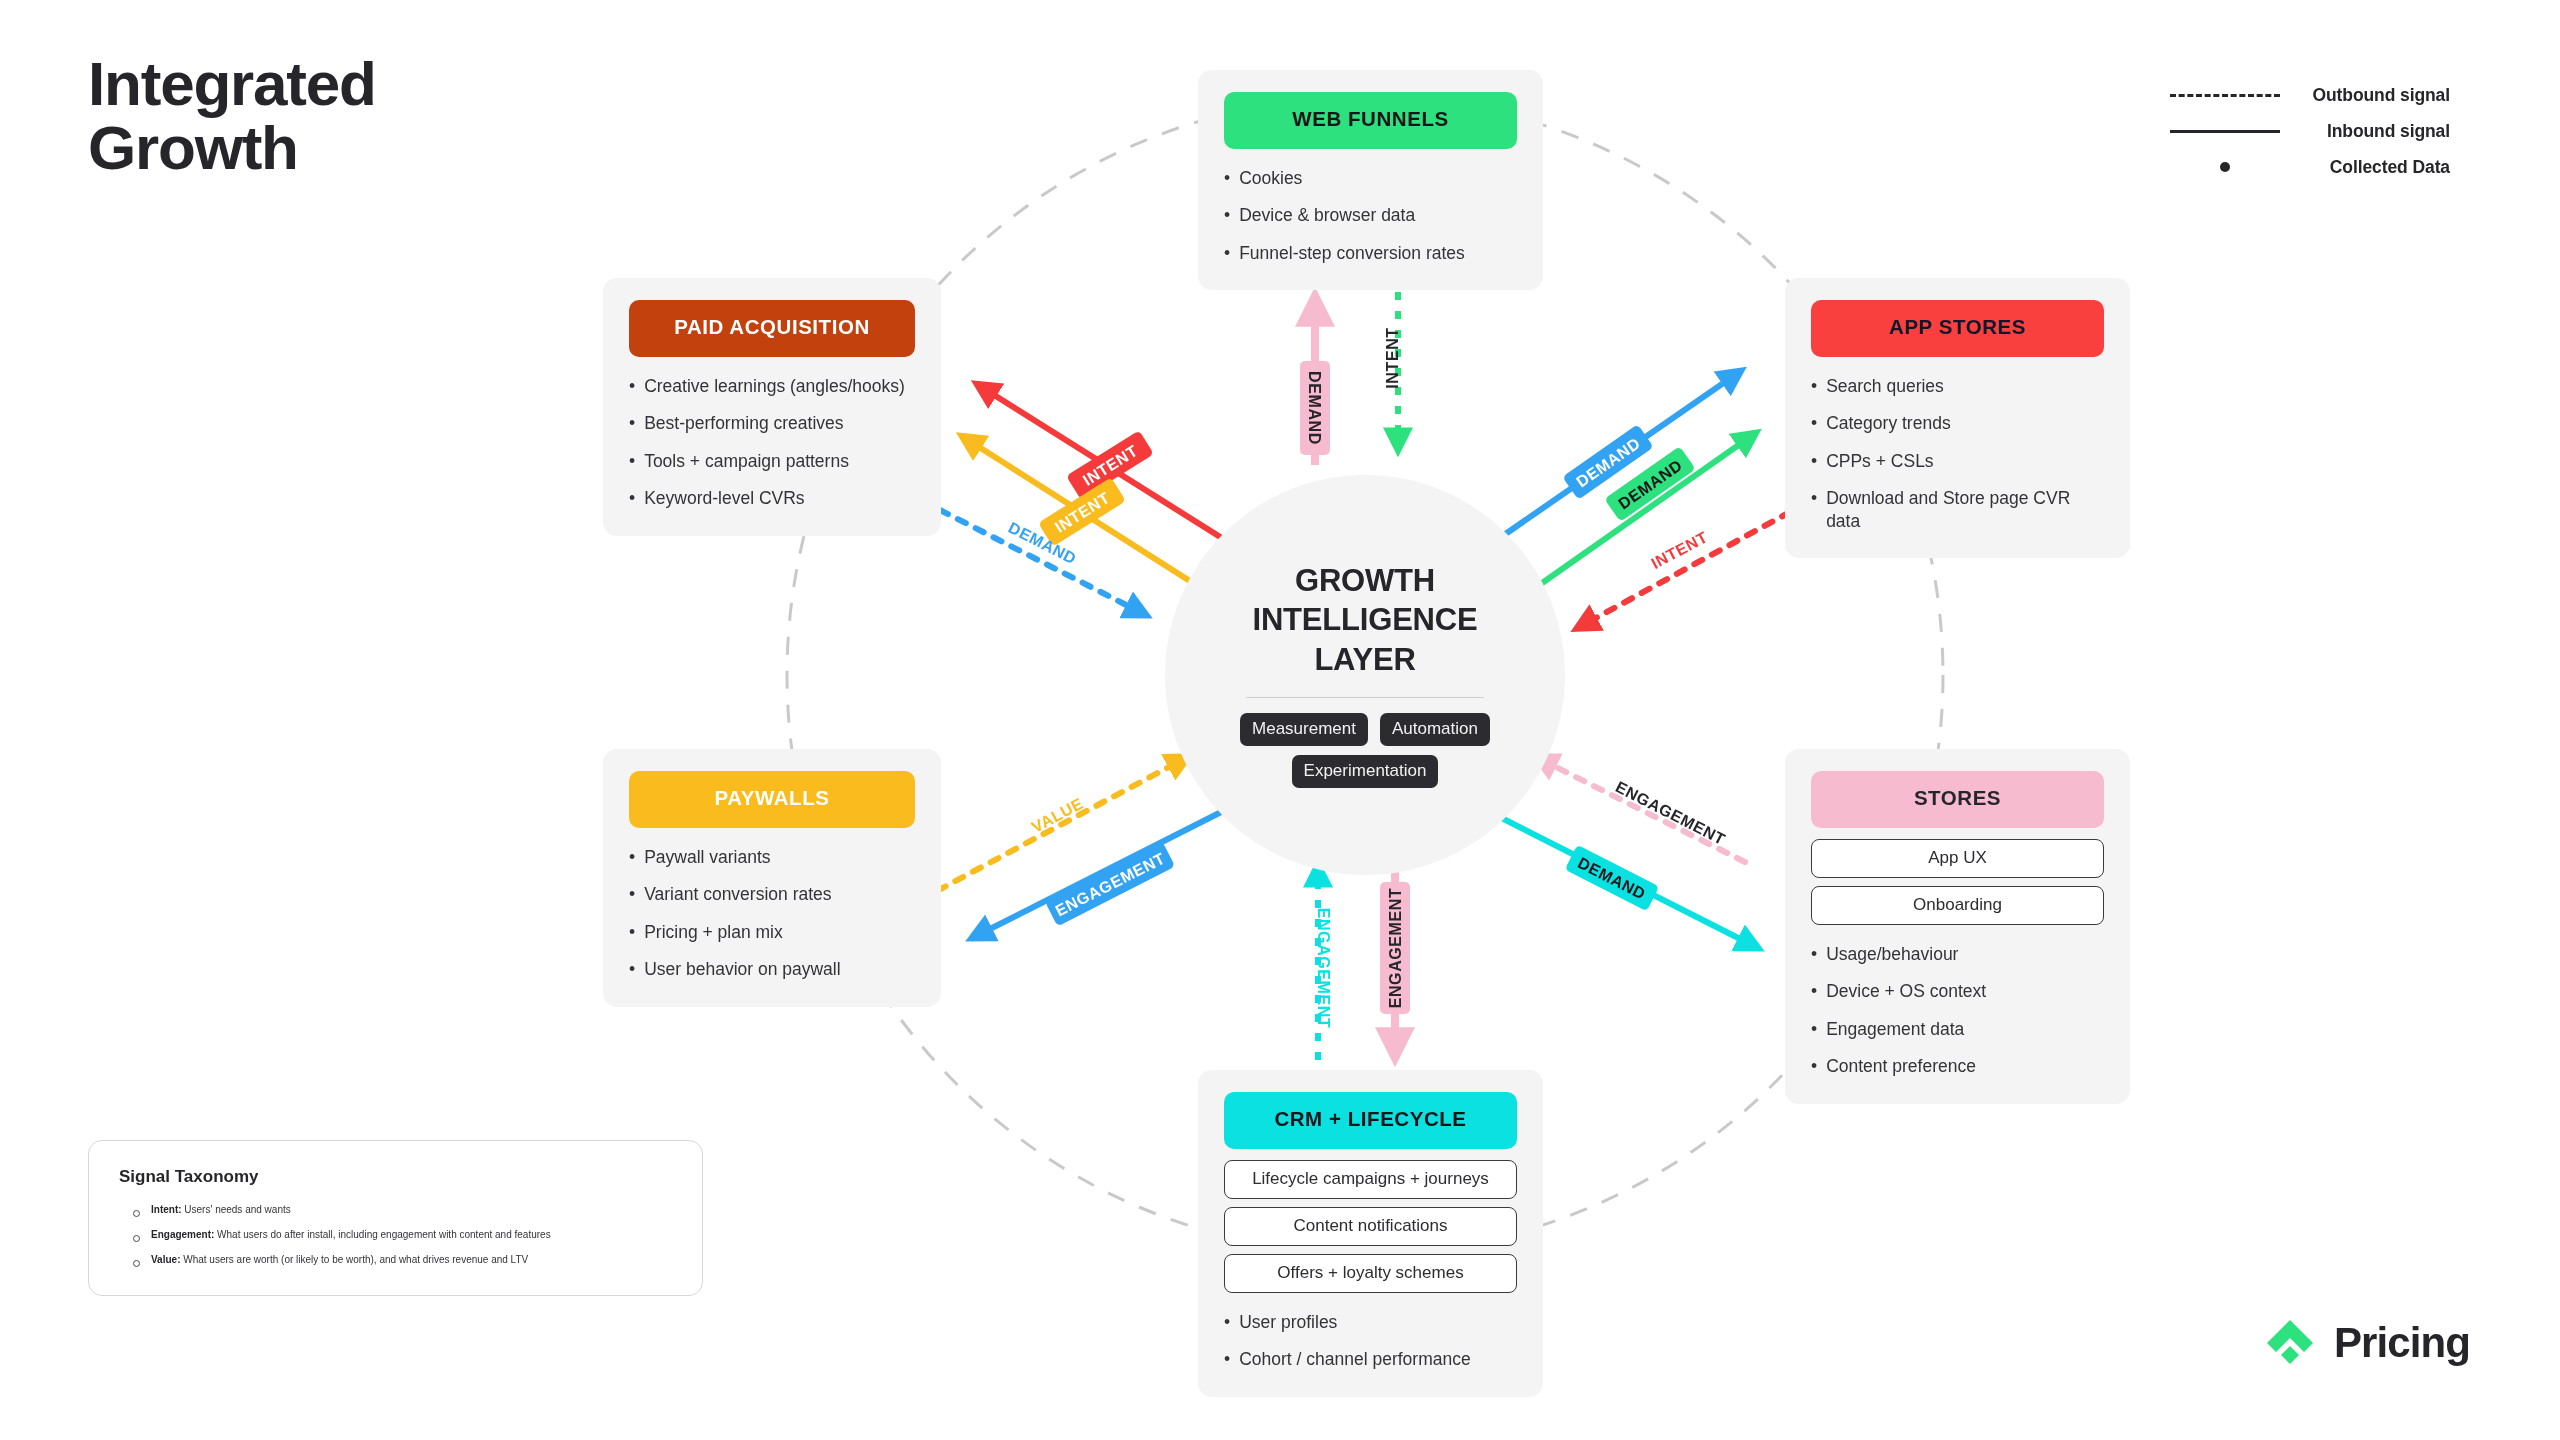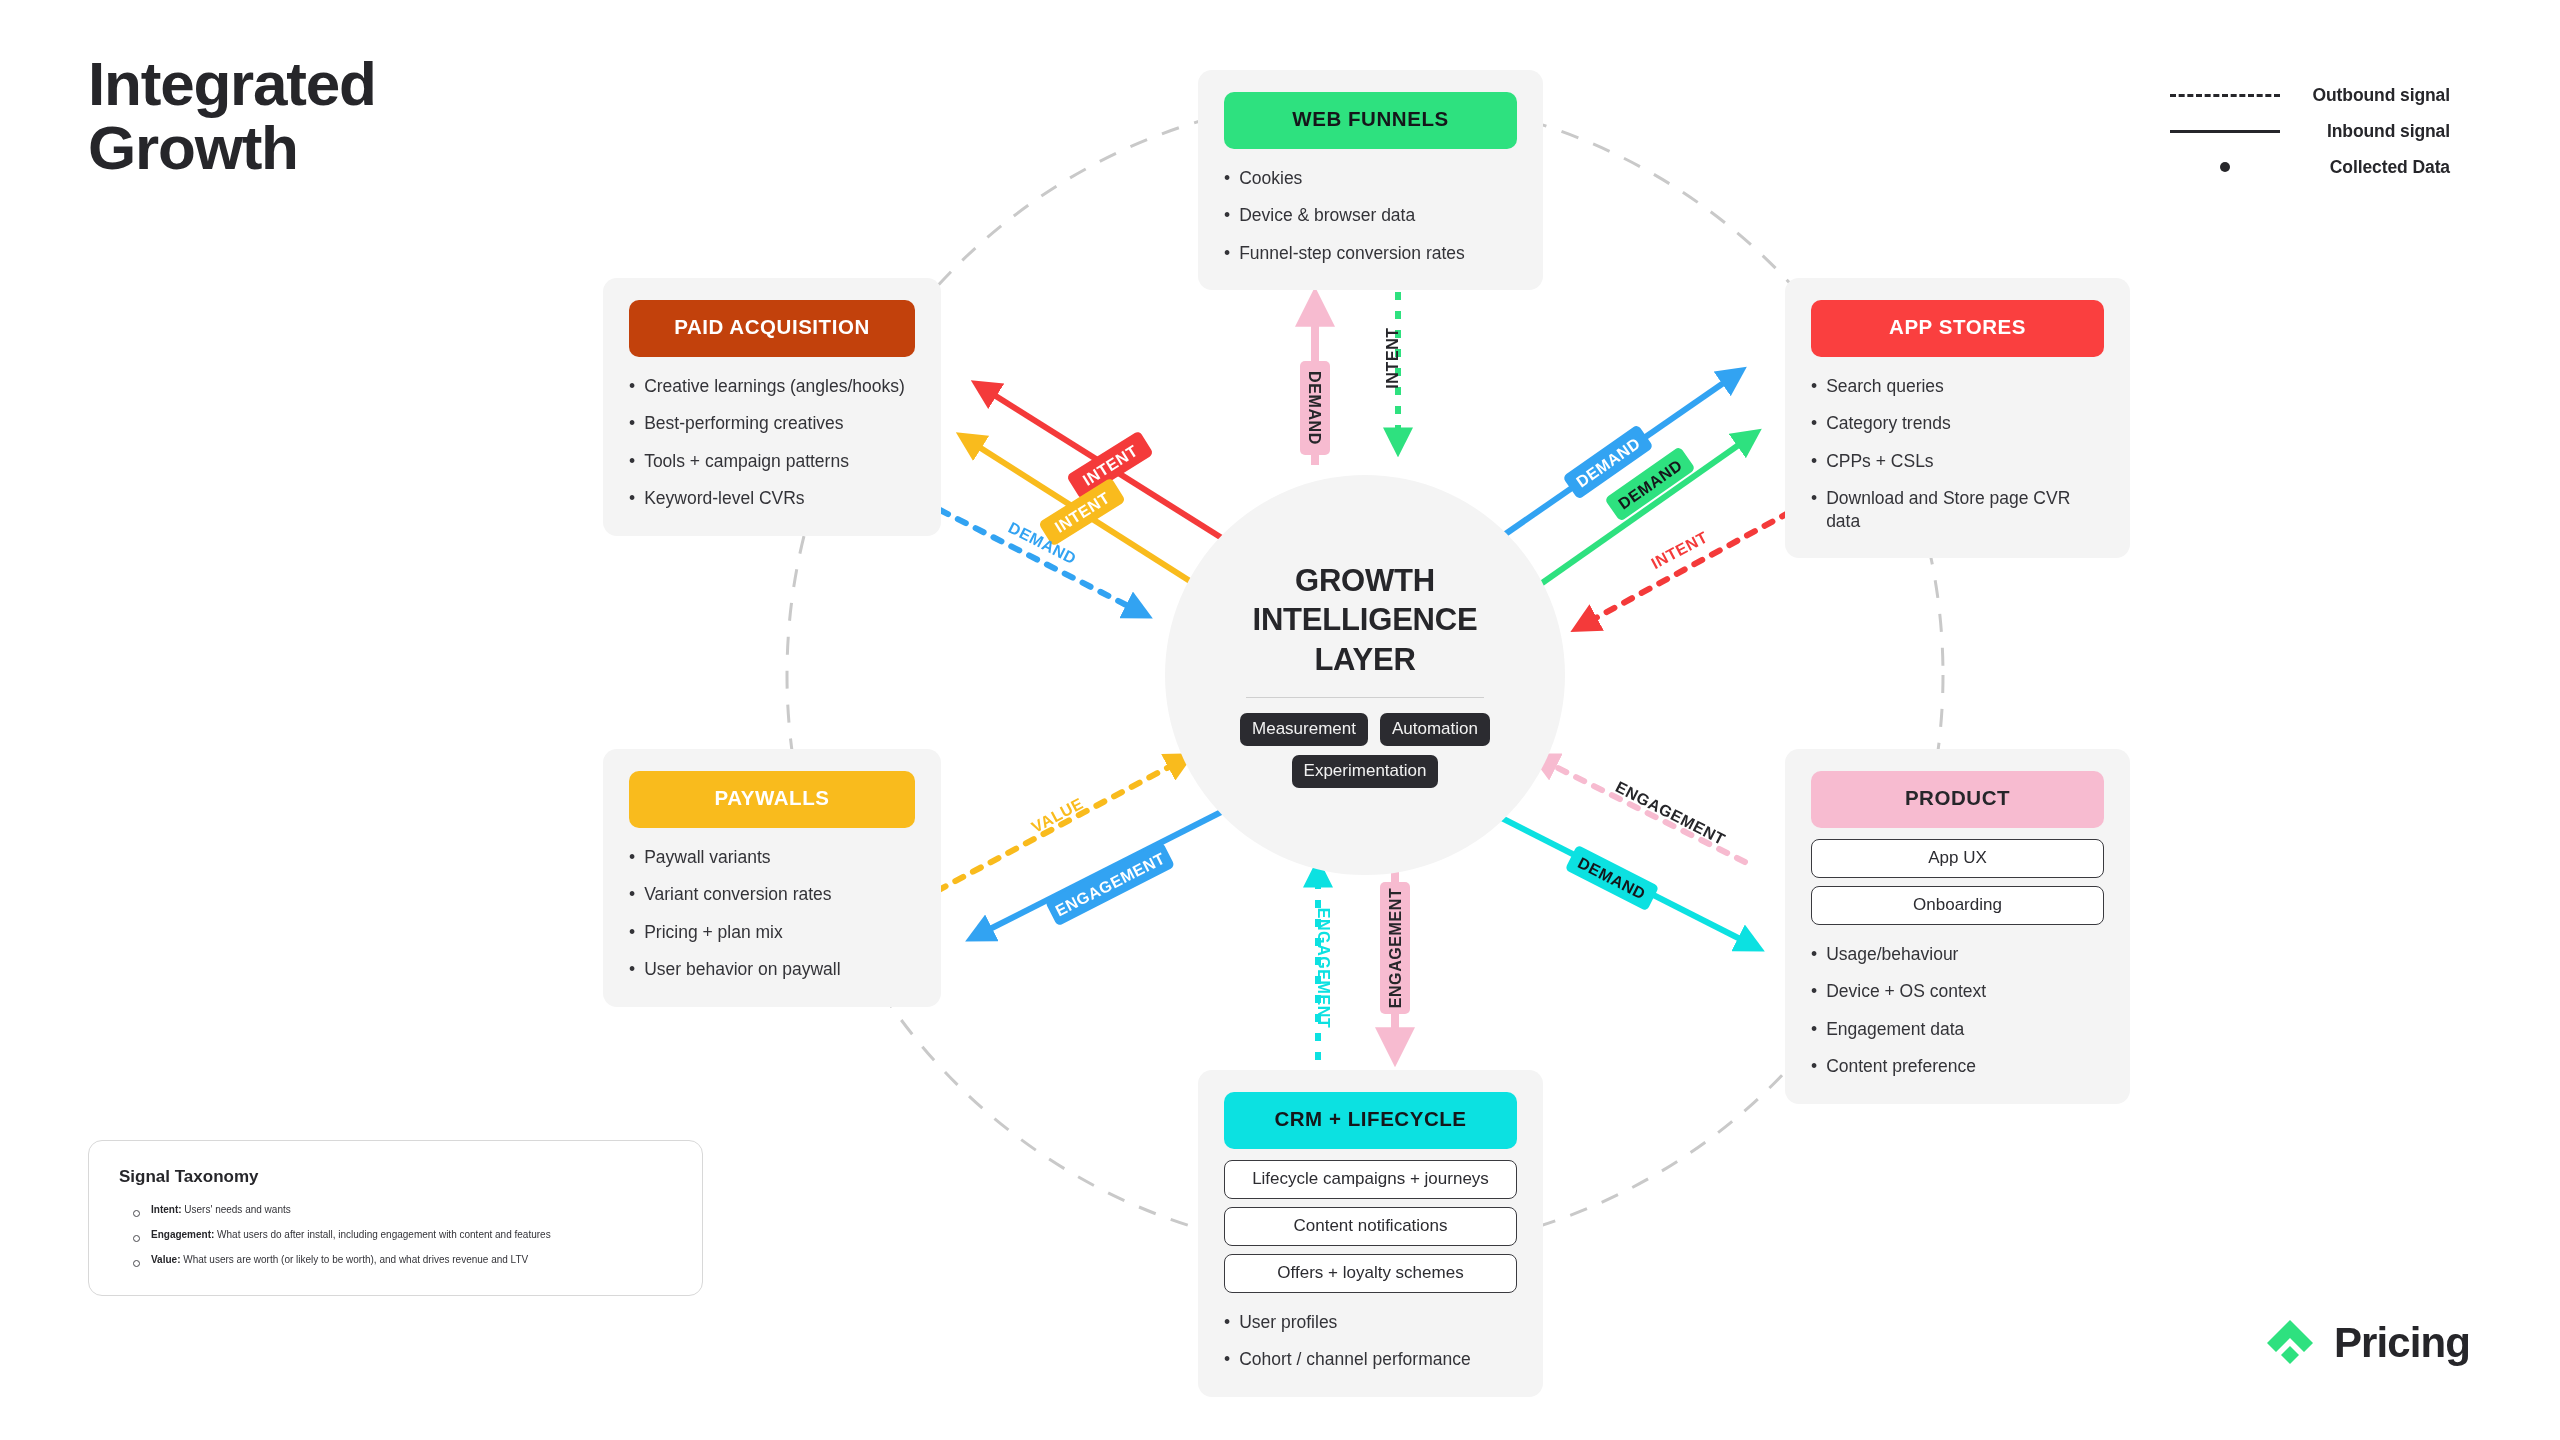--- a/index.html
+++ b/index.html
@@ -271,21 +271,21 @@
           <span>Tools + campaign patterns</span>
         </div>
       <div class="bullet">
           <span class="dot">•</span>
           <span>Keyword-level CVRs</span>
         </div>
     </div>
   </div>
 
   <div class="card" style="left:1785px; top:278px; width:345px;">
-    <div class="card-head" style="background:#fa3f3f; color:#ffffff;">APP STORES</div>
+    <div class="card-head" style="background:#fa3f3f; color:#0f172a;">APP STORES</div>
     <div class="bullets">
       <div class="bullet">
           <span class="dot">•</span>
           <span>Search queries</span>
         </div>
       <div class="bullet">
           <span class="dot">•</span>
           <span>Category trends</span>
         </div>
       <div class="bullet">
@@ -315,21 +315,21 @@
           <span>Pricing + plan mix</span>
         </div>
       <div class="bullet">
           <span class="dot">•</span>
           <span>User behavior on paywall</span>
         </div>
     </div>
   </div>
 
   <div class="card" style="left:1785px; top:749px; width:345px;">
-    <div class="card-head" style="background:#f7bbd0; color:#26262a;">PRODUCT</div>
+    <div class="card-head" style="background:#f7bbd0; color:#26262a;">STORES</div>
     <div class="pill-list">
       <div class="pill">App UX</div>
       <div class="pill">Onboarding</div>
     </div>
     <div class="bullets">
       <div class="bullet">
           <span class="dot">•</span>
           <span>Usage/behaviour</span>
         </div>
       <div class="bullet">

